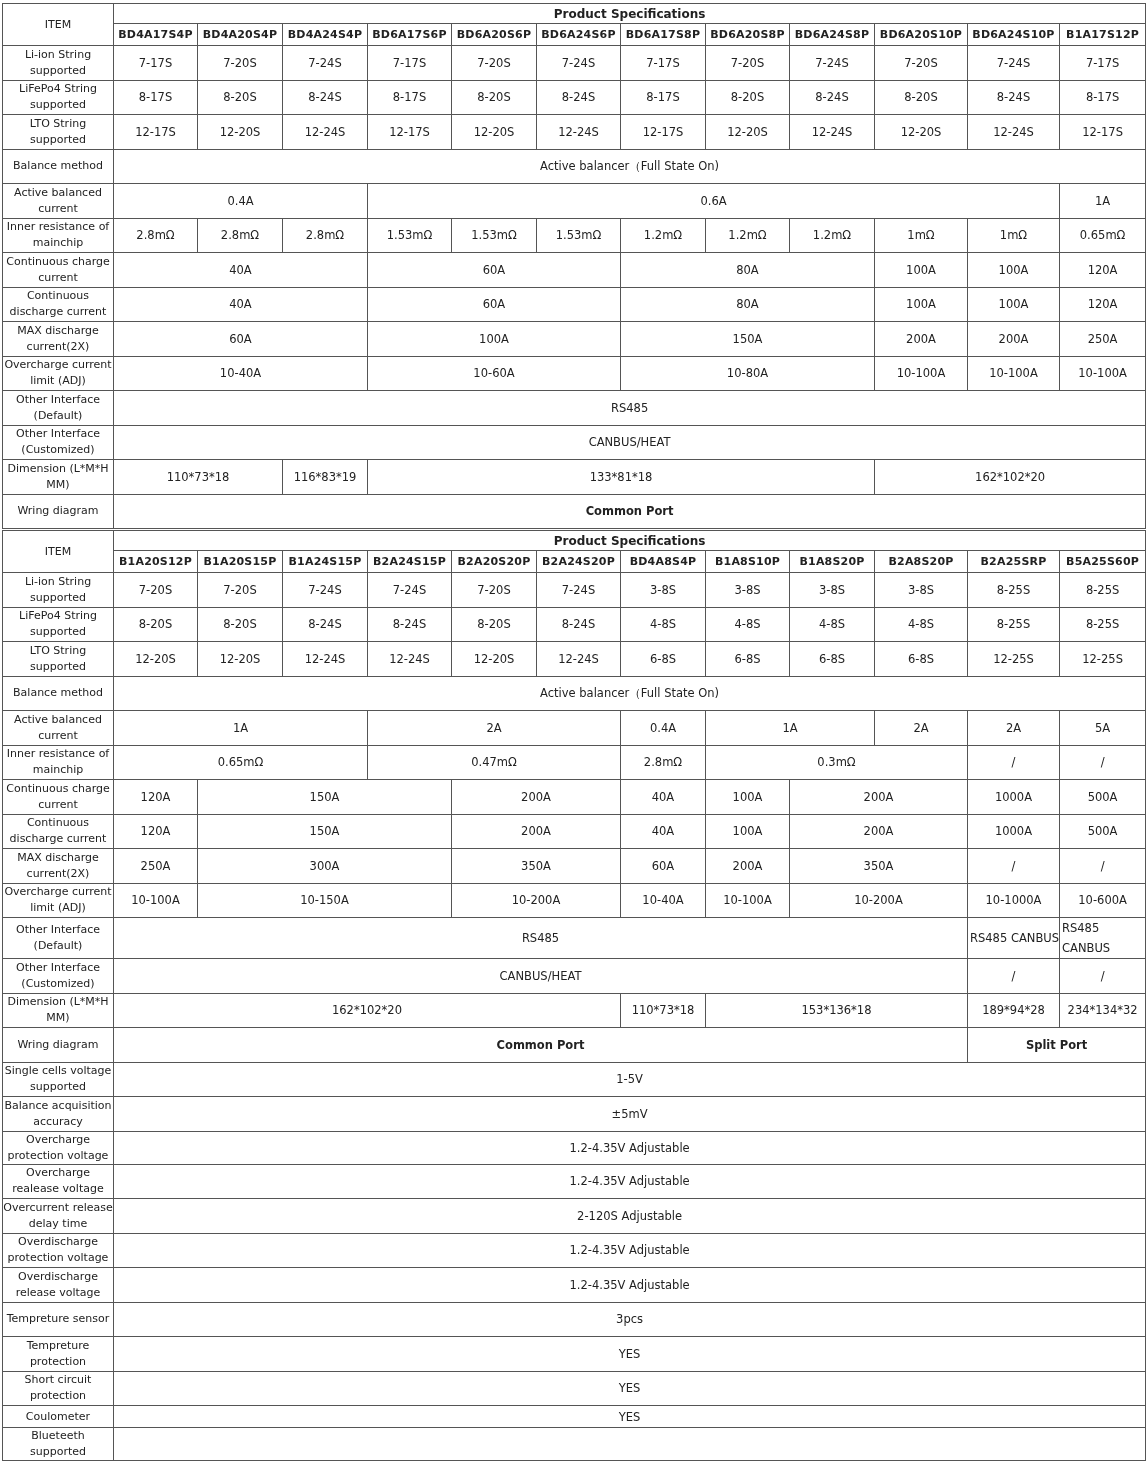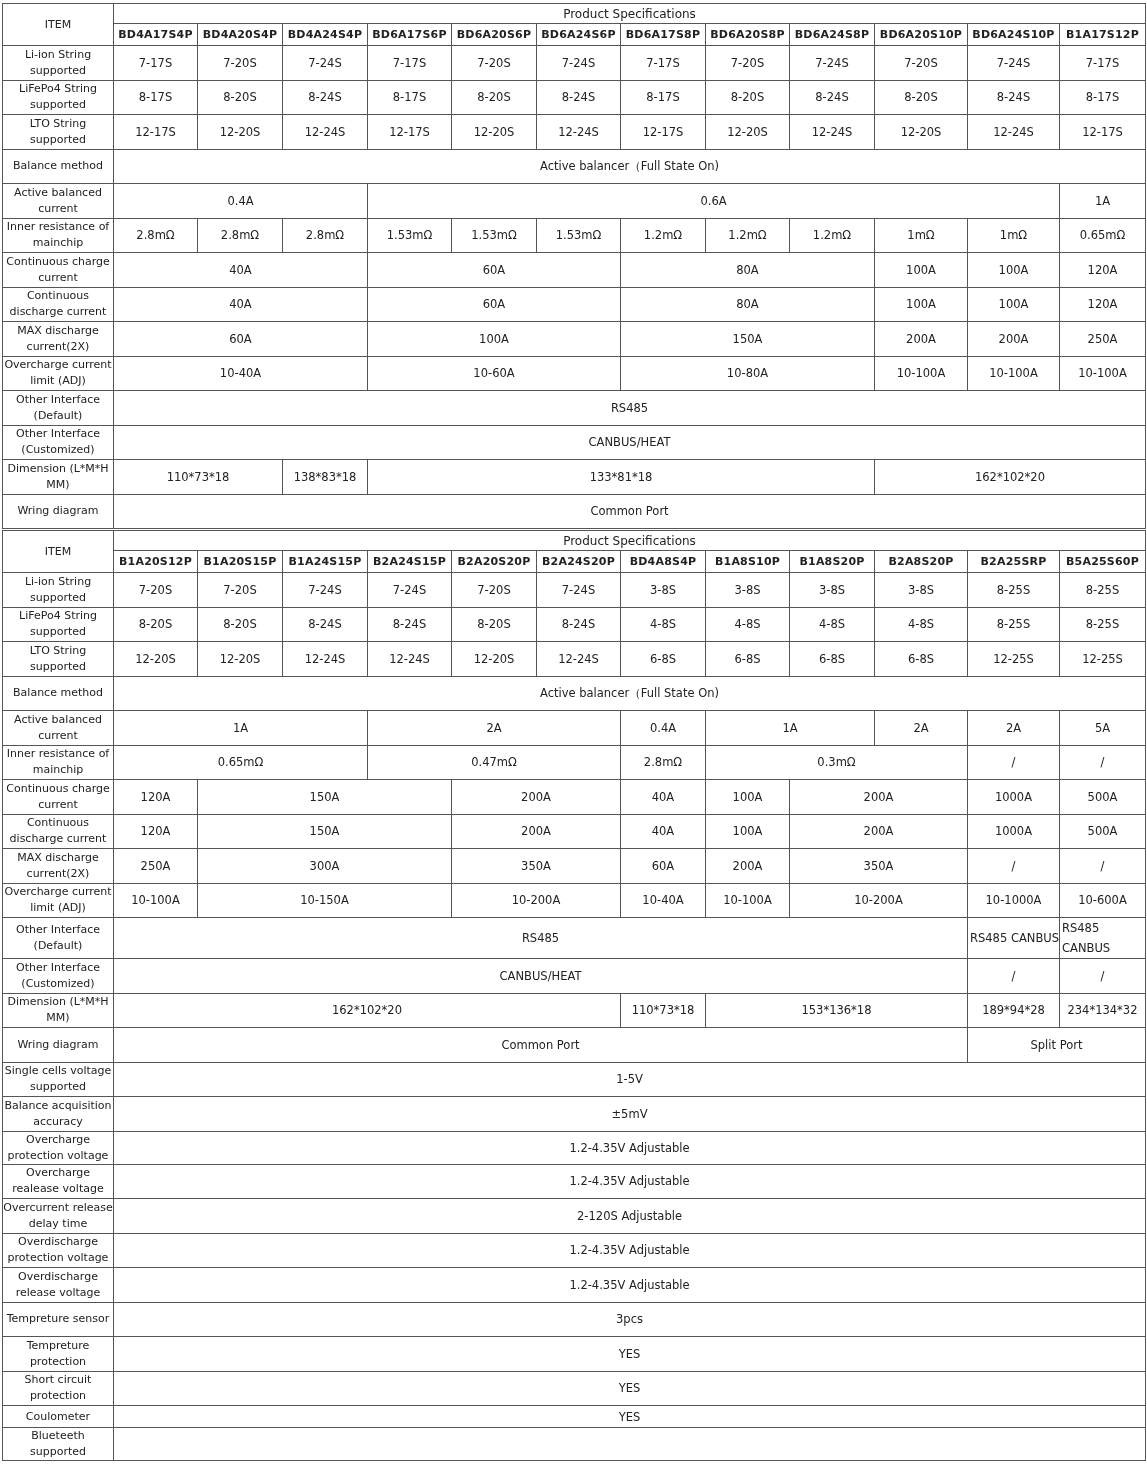--- a/index.html
+++ b/index.html
@@ -1,22 +1,22 @@
 <!DOCTYPE html>
 <html><head>
 <meta charset="utf-8">
 <style>
   html,body{margin:0;padding:0;background:#fff;}
   body{width:1147px;height:1467px;overflow:hidden;font-family:"DejaVu Sans",sans-serif;color:#222;}
   table{border-collapse:collapse;position:absolute;left:2px;table-layout:fixed;width:1143px;}
   td{border:1.5px solid #555;text-align:center;vertical-align:middle;padding:0;font-size:11.5px;line-height:14px;overflow:hidden;white-space:nowrap;}
   td.lbl{font-size:11px;line-height:16px;white-space:normal;color:#222;}
-  td.hdr{font-weight:normal;font-size:12px;}
+  td.hdr{font-weight:bold;font-size:12px;}
   td.model{font-weight:bold;font-size:11px;letter-spacing:0.2px;}
-  td.bold{font-weight:normal;}
+  td.bold{font-weight:bold;}
   td.left{text-align:left;padding-left:2px;line-height:20px;white-space:normal;}
   #t1{top:3px;}
   #t2{top:530px;}
 </style>
 </head>
 <body>
 
 <table id="t1">
   <colgroup>
     <col style="width:111px">
@@ -162,21 +162,21 @@
     <td class="lbl">Other Interface (Default)</td>
     <td colspan="12">RS485</td>
   </tr>
   <tr style="height:34.5px">
     <td class="lbl">Other Interface (Customized)</td>
     <td colspan="12">CANBUS/HEAT</td>
   </tr>
   <tr style="height:34.5px">
     <td class="lbl">Dimension (L*M*H MM)</td>
     <td colspan="2">110*73*18</td>
-    <td>138*83*18</td>
+    <td>116*83*19</td>
     <td colspan="6">133*81*18</td>
     <td colspan="3">162*102*20</td>
   </tr>
   <tr style="height:34.5px">
     <td class="lbl">Wring diagram</td>
     <td colspan="12" class="bold">Common Port</td>
   </tr>
 </tbody>
   </table>
 

